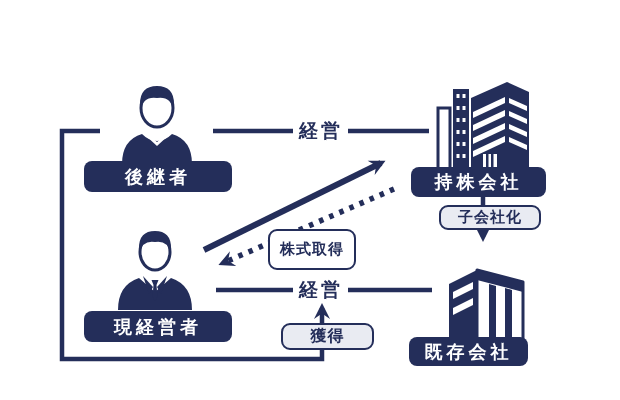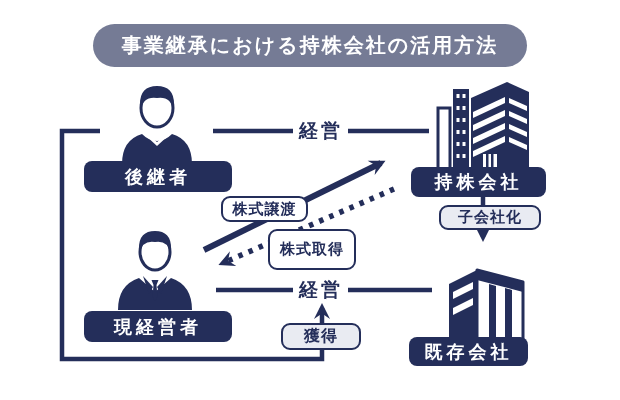--- a/index.html
+++ b/index.html
@@ -34,21 +34,20 @@
   .mgmt{
     position:absolute;color:var(--navy);font-weight:bold;font-size:19px;
     letter-spacing:3px;z-index:3;display:flex;align-items:center;justify-content:center;
   }
 </style>
 </head>
 <body>
 
 <div class="canvas">
 
-  <div class="title-pill">事業継承における持株会社の活用方法</div>
 
   <svg class="connectors" viewBox="0 0 620 400" xmlns="http://www.w3.org/2000/svg">
     <defs>
       <marker id="ah" markerUnits="userSpaceOnUse" markerWidth="20" markerHeight="20" viewBox="0 0 20 20" refX="13" refY="10" orient="auto">
         <path d="M2 2 L18 10 L2 18 L7.5 10 Z" fill="var(--navy)"></path>
       </marker>
     </defs>
     <path class="ln" d="M100 131 L62 131 L62 359 L322 359 L322 308" marker-end="url(#ah)"></path>
     <path class="ln" d="M213 131 H293"></path>
     <path class="ln" d="M348 131 H429"></path>
@@ -120,18 +119,17 @@
     <polygon points="72,40 79,42 79,92 72,92" fill="var(--navy)"></polygon>
   </svg>
 
   <div class="dark-label" style="left:84px;top:161px;width:148px;height:31px">後継者</div>
   <div class="dark-label" style="left:411px;top:167px;width:135px;height:30px">持株会社</div>
   <div class="dark-label" style="left:84px;top:311px;width:148px;height:31px">現経営者</div>
   <div class="dark-label" style="left:409px;top:337px;width:119px;height:29px">既存会社</div>
 
   <div class="mgmt" style="left:295px;top:118px;width:52px;height:26px">経営</div>
   <div class="mgmt" style="left:295px;top:277px;width:52px;height:26px">経営</div>
-  <div class="outline-label" style="left:221px;top:196px;width:87px;height:26px">株式譲渡</div>
   <div class="outline-label" style="left:268px;top:229px;width:88px;height:41px">株式取得</div>
   <div class="outline-label light" style="left:439px;top:205px;width:102px;height:25px">子会社化</div>
-  <div class="outline-label light" style="left:281px;top:323px;width:80px;height:27px;font-size:16px">獲得</div>
+  <div class="outline-label light" style="left:281px;top:323px;width:93px;height:27px;font-size:16px">獲得</div>
 
 </div>
 
 </body></html>

